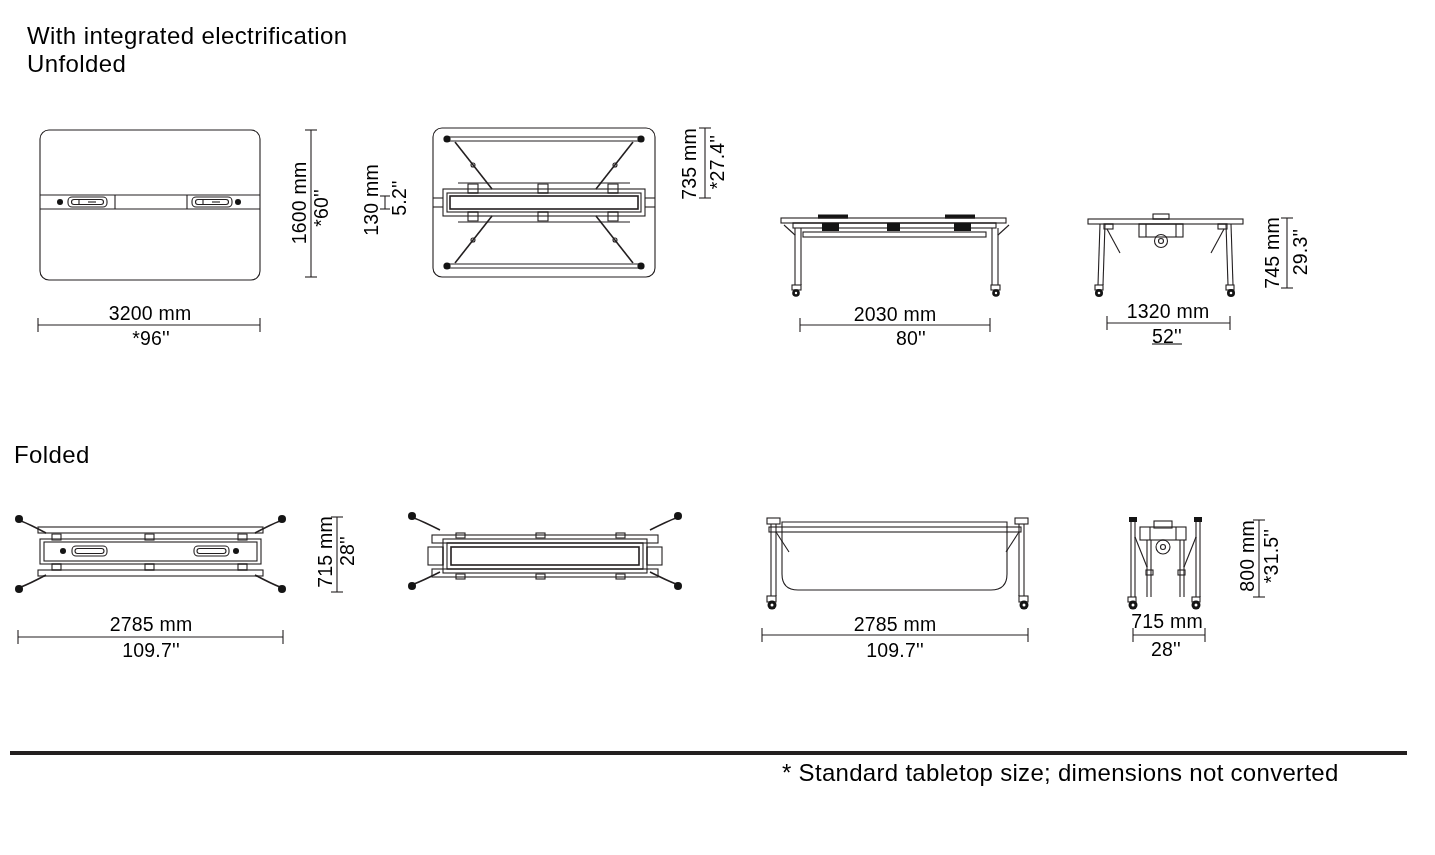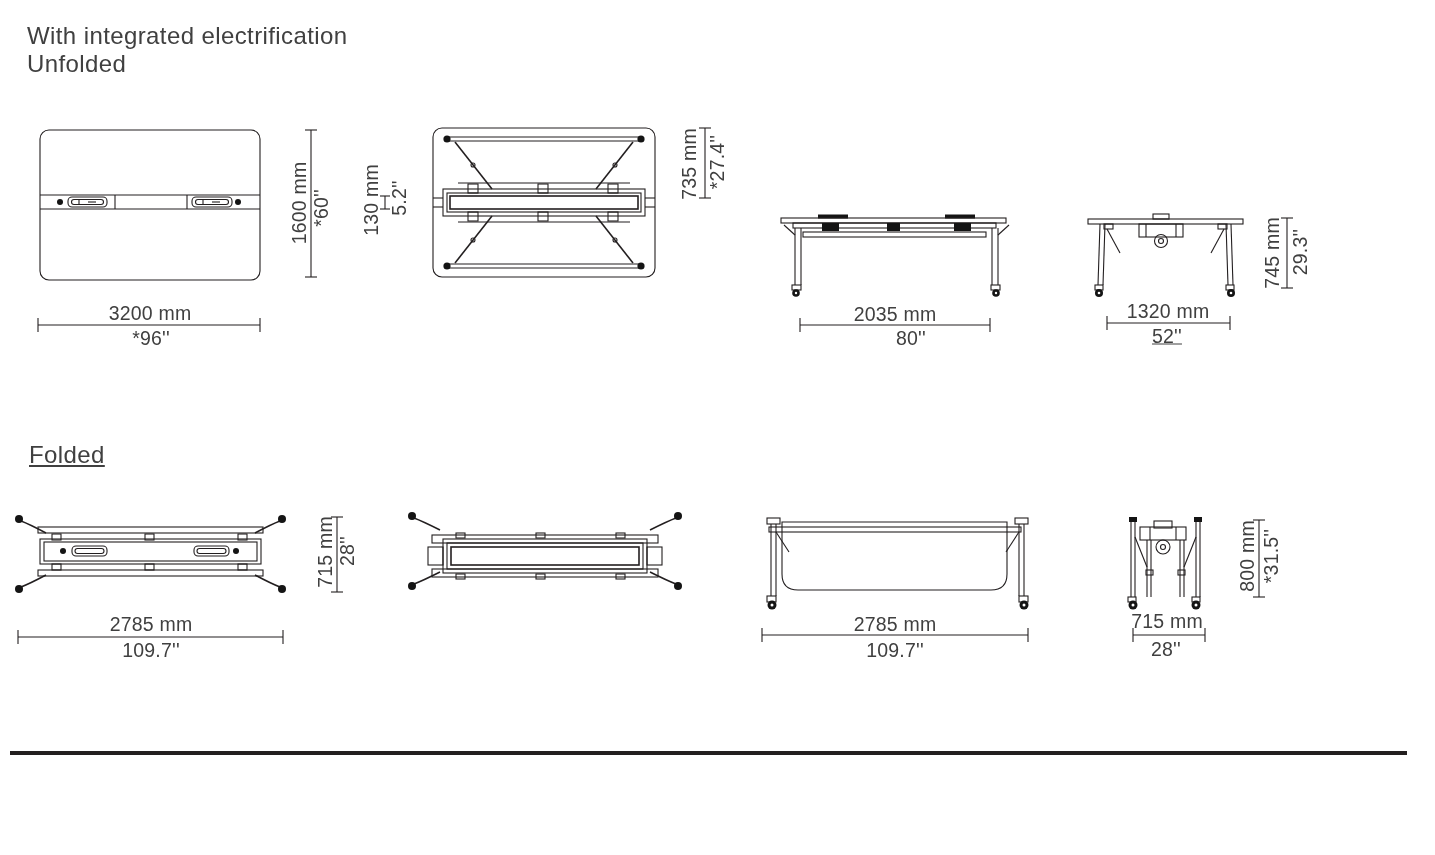--- a/index.html
+++ b/index.html
@@ -16,25 +16,25 @@
   .rule{position:absolute;background:#231f20;}
   .foot{position:absolute;font-size:24px;letter-spacing:.3px;white-space:nowrap;}
   svg .ln{stroke:#231f20;stroke-width:1.1;fill:none;}
   svg .thk{stroke:#231f20;stroke-width:1.6;fill:none;}
   svg .blk{fill:#141414;stroke:none;}
   svg .dim{stroke:#231f20;stroke-width:1.1;fill:none;}
 </style>
 </head>
 <body>
 
-<div class="canvas" style="color: #404040;">
+<div class="canvas" style="color: #000000;">
 
   <div class="title" style="left:27px;top:22px;">With integrated electrification</div>
   <div class="title" style="left:27px;top:50px;">Unfolded</div>
-  <div class="title" style="left:29px;top:441px;text-decoration:underline;">Folded</div>
+  <div class="title" style="left:14px;top:441px;">Folded</div>
 
   <div class="fig" style="left:30px;top:122px;">
     <svg width="300" height="225">
       <rect class="ln" x="10" y="8" width="220" height="150" rx="9"></rect>
       <line class="ln" x1="10" y1="73" x2="230" y2="73"></line>
       <line class="ln" x1="10" y1="87" x2="230" y2="87"></line>
       <line class="ln" x1="85" y1="73" x2="85" y2="87"></line>
       <line class="ln" x1="157" y1="73" x2="157" y2="87"></line>
       <rect class="ln" x="38" y="75" width="39" height="10" rx="4"></rect>
       <rect class="ln" x="41.5" y="77.5" width="32" height="5" rx="2.5"></rect>
@@ -140,21 +140,21 @@
       <circle class="blk" cx="31" cy="88" r="3.8"></circle>
       <circle class="blk" cx="231" cy="88" r="3.8"></circle>
       <circle cx="31" cy="88" r="1.2" fill="#fff"></circle>
       <circle cx="231" cy="88" r="1.2" fill="#fff"></circle>
 
       <line class="dim" x1="35" y1="120" x2="225" y2="120"></line>
       <line class="dim" x1="35" y1="113" x2="35" y2="127"></line>
       <line class="dim" x1="225" y1="113" x2="225" y2="127"></line>
     </svg>
   </div>
-  <div class="lbl" style="left:895px;top:314px;">2035 mm</div>
+  <div class="lbl" style="left:895px;top:314px;">2030 mm</div>
   <div class="lbl" style="left:895px;top:338px;margin-left:16px;">80''</div>
 
   <div class="fig" style="left:1080px;top:205px;">
     <svg width="235" height="135">
       <rect class="ln" x="73" y="9" width="16" height="5"></rect>
       <rect class="ln" x="8" y="14" width="155" height="5"></rect>
       <rect class="ln" x="59" y="19" width="44" height="13"></rect>
       <line class="ln" x1="66" y1="19" x2="66" y2="32"></line>
       <line class="ln" x1="96" y1="19" x2="96" y2="32"></line>
       <circle class="ln" cx="81" cy="36" r="6.5"></circle>
@@ -331,14 +331,15 @@
       <line class="dim" x1="153" y1="15" x2="165" y2="15"></line>
       <line class="dim" x1="153" y1="92" x2="165" y2="92"></line>
     </svg>
   </div>
   <div class="lbl" style="left:1167px;top:621px;">715 mm</div>
   <div class="lbl" style="left:1166px;top:649px;">28''</div>
   <div class="lbl rot" style="left:1247px;top:556px;">800 mm</div>
   <div class="lbl rot" style="left:1271px;top:556px;">*31.5''</div>
 
   <div class="rule" style="left:10px;top:751px;width:1397px;height:4px;"></div>
+  <div class="foot" style="left:782px;top:759px;">* Standard tabletop size; dimensions not converted</div>
 
 </div>
 
 </body></html>

